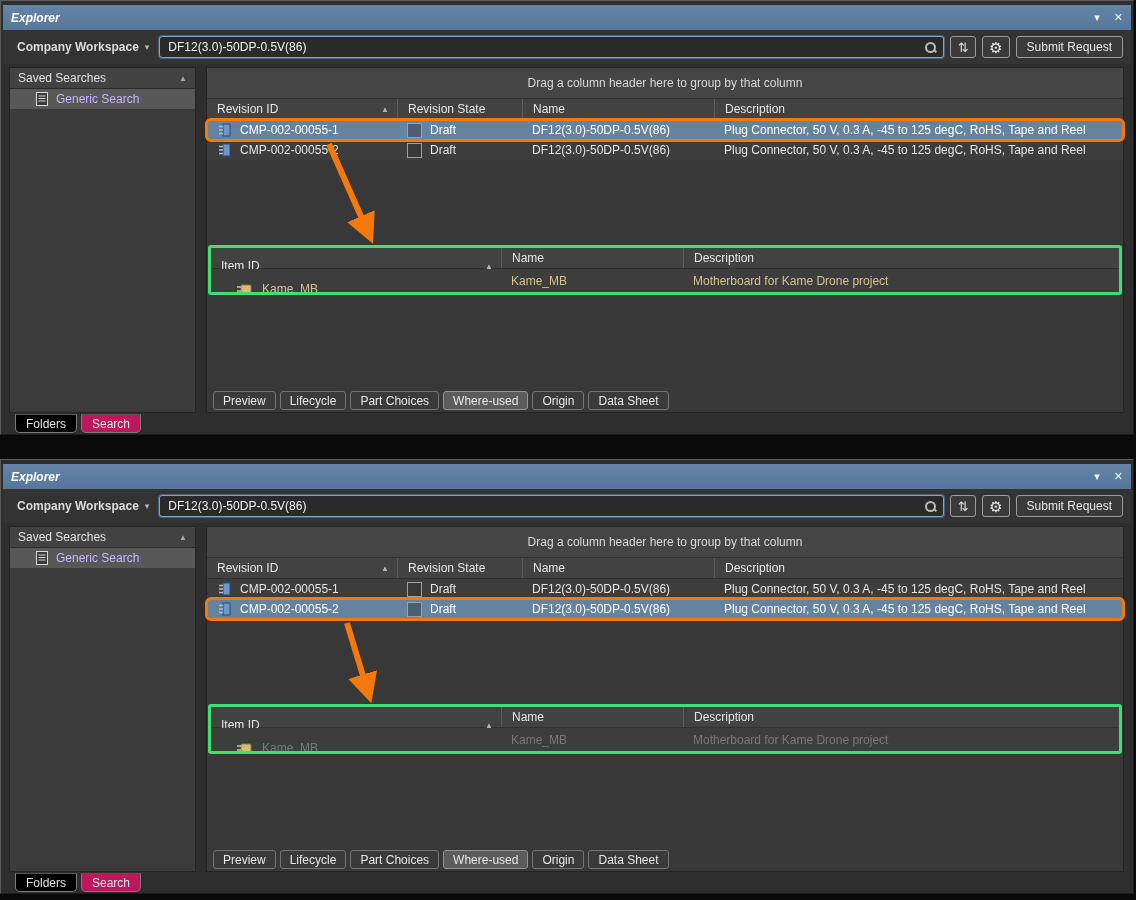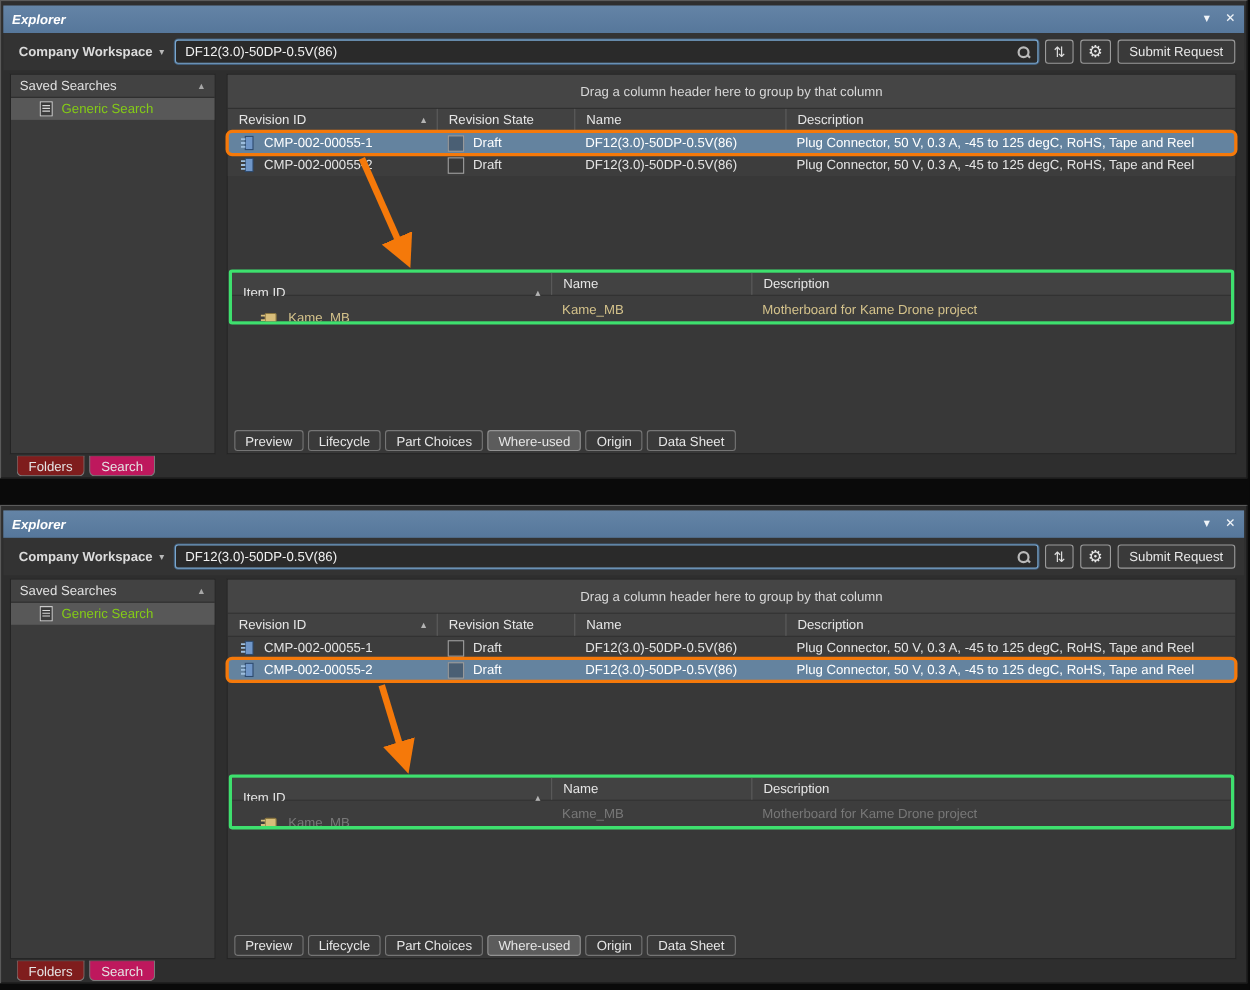--- a/index.html
+++ b/index.html
@@ -26,26 +26,26 @@
   .tbtn{height:22px;min-width:26px;background:#3a3a3a;border:1px solid #9b9b9b;border-radius:3px;color:#e8e8e8;display:flex;align-items:center;justify-content:center;margin-left:6px;padding:0 6px;box-sizing:border-box;cursor:pointer;}
   .tbtn.text{font-weight:normal;padding:0 10px;}
   .ic-sync{font-size:13px;line-height:1;color:#dcdcdc;}
   .ic-gear{font-size:15px;line-height:1;color:#e8e8e8;}
 
   
   .sidebar{position:absolute;top:66px;left:8px;width:187px;height:346px;background:#3b3b3b;border:1px solid #242424;box-sizing:border-box;}
   .sb-head{height:20px;background:#424242;border-bottom:1px solid #2a2a2a;display:flex;align-items:center;padding:0 8px;color:#e0e0e0;}
   .sb-head .sp{flex:1;}
   .sb-caret{color:#a8a8a8;font-size:8px;}
-  .sb-item{height:20px;background:#585858;display:flex;align-items:center;padding-left:26px;color:#84cc16;cursor:pointer;}
+  .sb-item{height:20px;background:#585858;display:flex;align-items:center;padding-left:26px;color:#c4b5fd;cursor:pointer;}
   .doc-ic{width:12px;height:14px;margin-right:8px;flex:none;}
 
   
   .side-tabs{position:absolute;top:413px;left:14px;display:flex;gap:4px;}
-  .stab{height:17px;padding:0 10px;display:flex;align-items:center;background:#7f1d1d;border:1px solid #7a7a7a;border-top-color:#565656;border-radius:0 0 5px 5px;color:#e4e4e4;cursor:pointer;}
+  .stab{height:17px;padding:0 10px;display:flex;align-items:center;background:#000000;border:1px solid #7a7a7a;border-top-color:#565656;border-radius:0 0 5px 5px;color:#e4e4e4;cursor:pointer;}
   .stab.active{background:#be185d;}
 
   
   .main{position:absolute;top:66px;left:205px;width:918px;height:346px;background:#383838;border:1px solid #242424;box-sizing:border-box;}
   .groupby{height:30px;background:#454545;border-bottom:1px solid #2e2e2e;display:flex;align-items:center;justify-content:center;color:#d8d8d8;}
   .grid-hdr{height:20px;background:#424242;border-bottom:1px solid #303030;display:flex;align-items:center;color:#e6e6e6;justify-content:center;}
   .hcell{display:flex;align-items:center;height:100%;box-sizing:border-box;padding-left:10px;}
   .hcell + .hcell{border-left:1px solid #5d5d5d;}
   .sort{margin-left:auto;margin-right:8px;font-size:8px;color:#b4b4b4;}
   .row{height:20px;display:flex;align-items:center;background:#3d3d3d;position:relative;color:#e4e4e4;cursor:pointer;}

